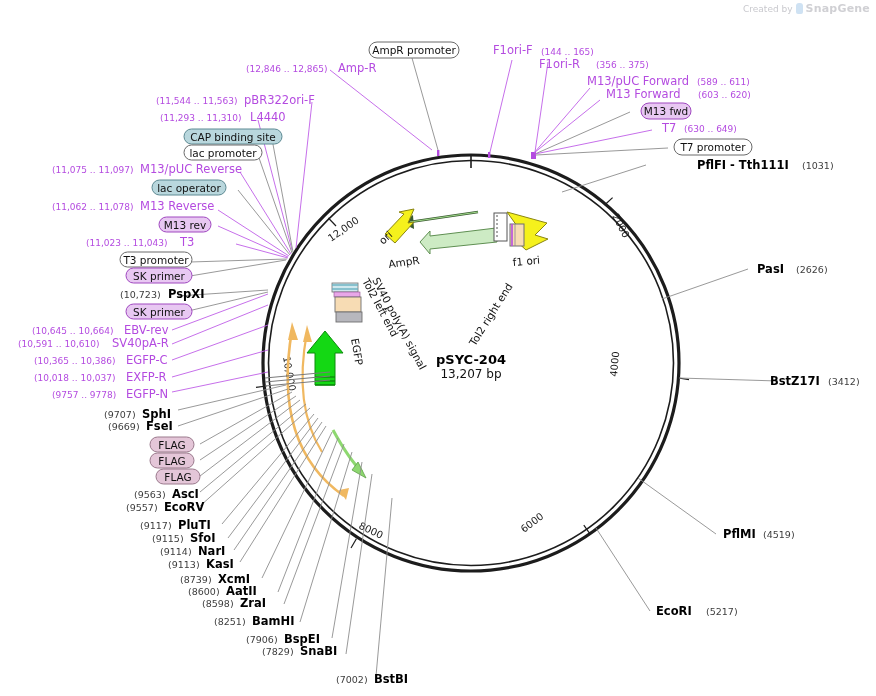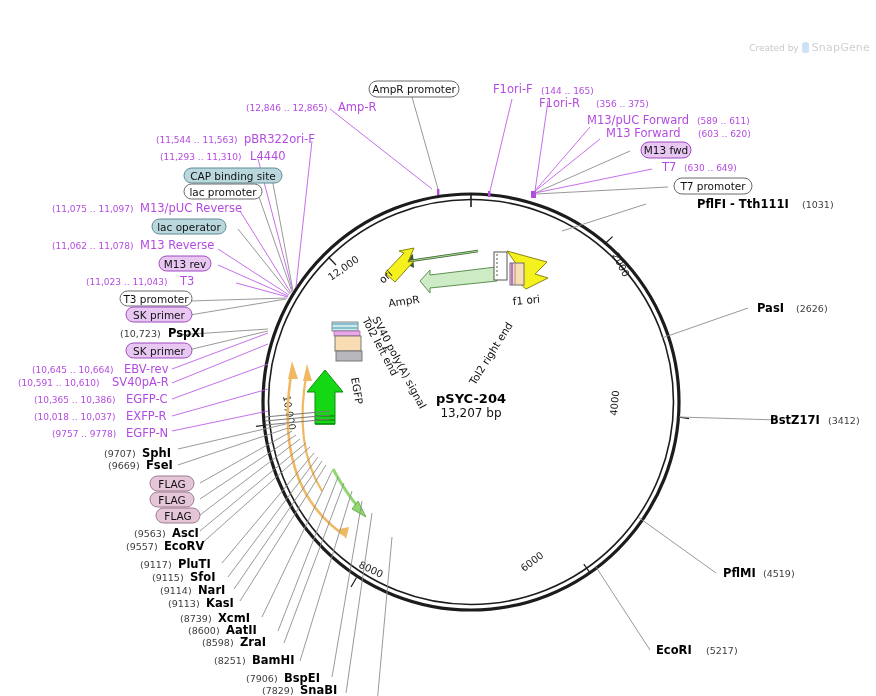--- a/index.html
+++ b/index.html
@@ -1,24 +1,24 @@
 <!DOCTYPE html>
 <html><head>
 <meta charset="utf-8">
 <style>
   html,body{margin:0;padding:0;background:#ffffff;}
   body{width:876px;height:696px;position:relative;overflow:hidden;
        font-family:"DejaVu Sans","Liberation Sans",sans-serif;}
-  #stage{position:absolute;left:0;top:0;width:876px;height:636px;margin-top:39px;}
+  #stage{position:absolute;left:0;top:0;width:876px;height:636px;}
   svg#map{position:absolute;left:0;top:0;width:876px;height:696px;}
 
   .wm{position:absolute;right:6px;top:2px;display:flex;align-items:center;gap:3px;
       font-size:9px;color:#c9c9ce;font-family:"DejaVu Sans","Liberation Sans",sans-serif;}
   .wm .wm-mark{width:7px;height:11px;background:#cfe2f3;border-radius:3px 3px 2px 2px;display:inline-block;}
-  .wm .wm-name{font-size:11px;color:#d0d0d4;letter-spacing:.2px;}
+  .wm .wm-name{font-size:11px;color:#d0d0d4;letter-spacing:.2px;font-weight:bold;}
 
   
   text{font-family:"DejaVu Sans","Liberation Sans",sans-serif;}
   .enz{font-size:11.5px;font-weight:bold;fill:#000;}
   .enzpos{font-size:9.5px;fill:#3d3d3d;}
   .prim{font-size:11.5px;fill:#b44be0;}
   .primpos{font-size:9px;fill:#b44be0;}
   .tick{font-size:10px;fill:#1a1a1a;}
   .feat{font-size:10.5px;fill:#111;}
   .title{font-size:13px;font-weight:bold;fill:#000;}

